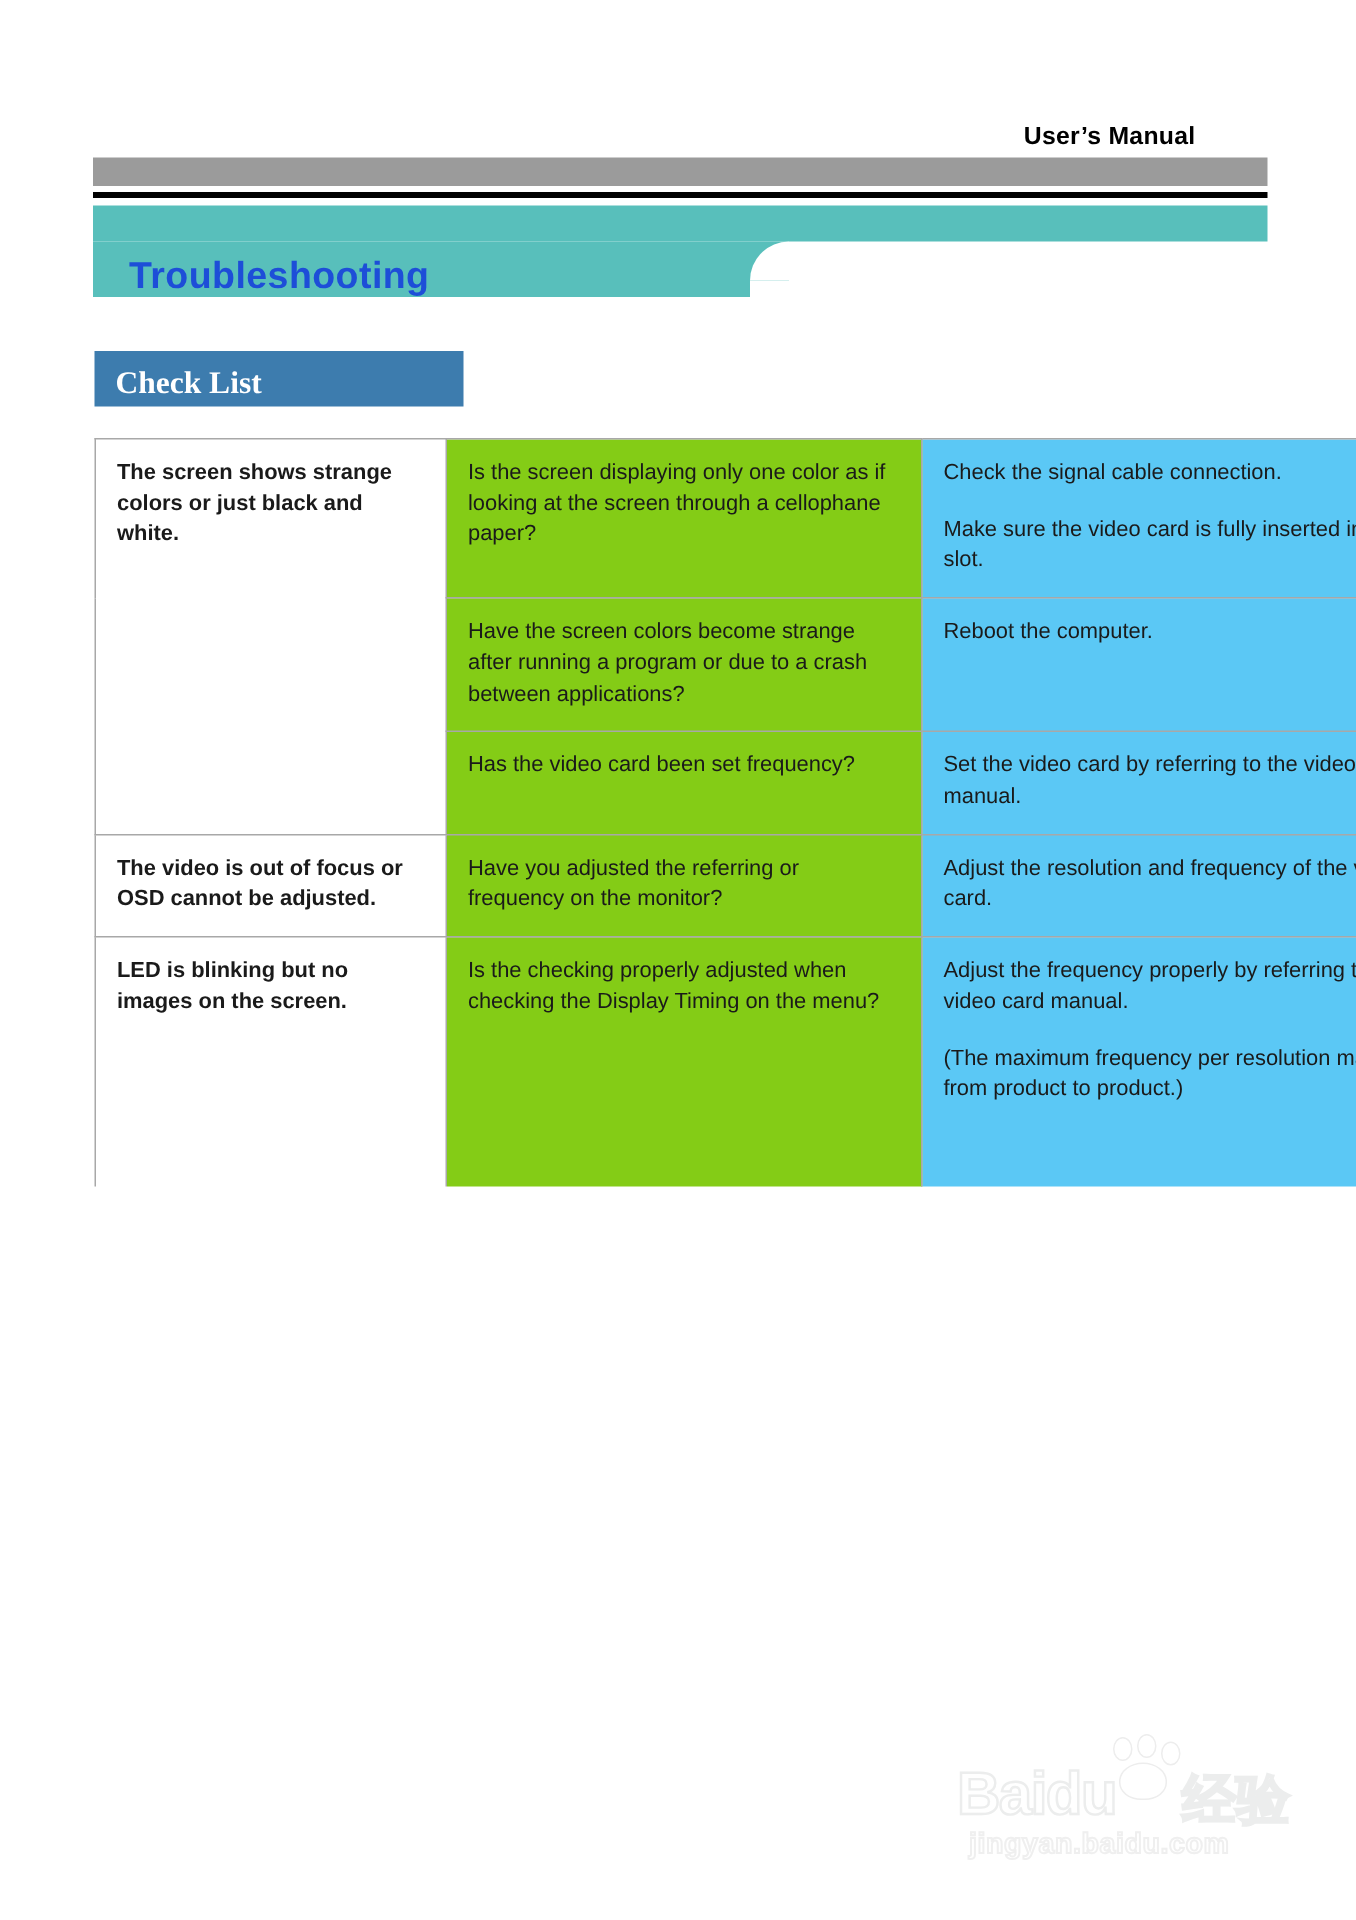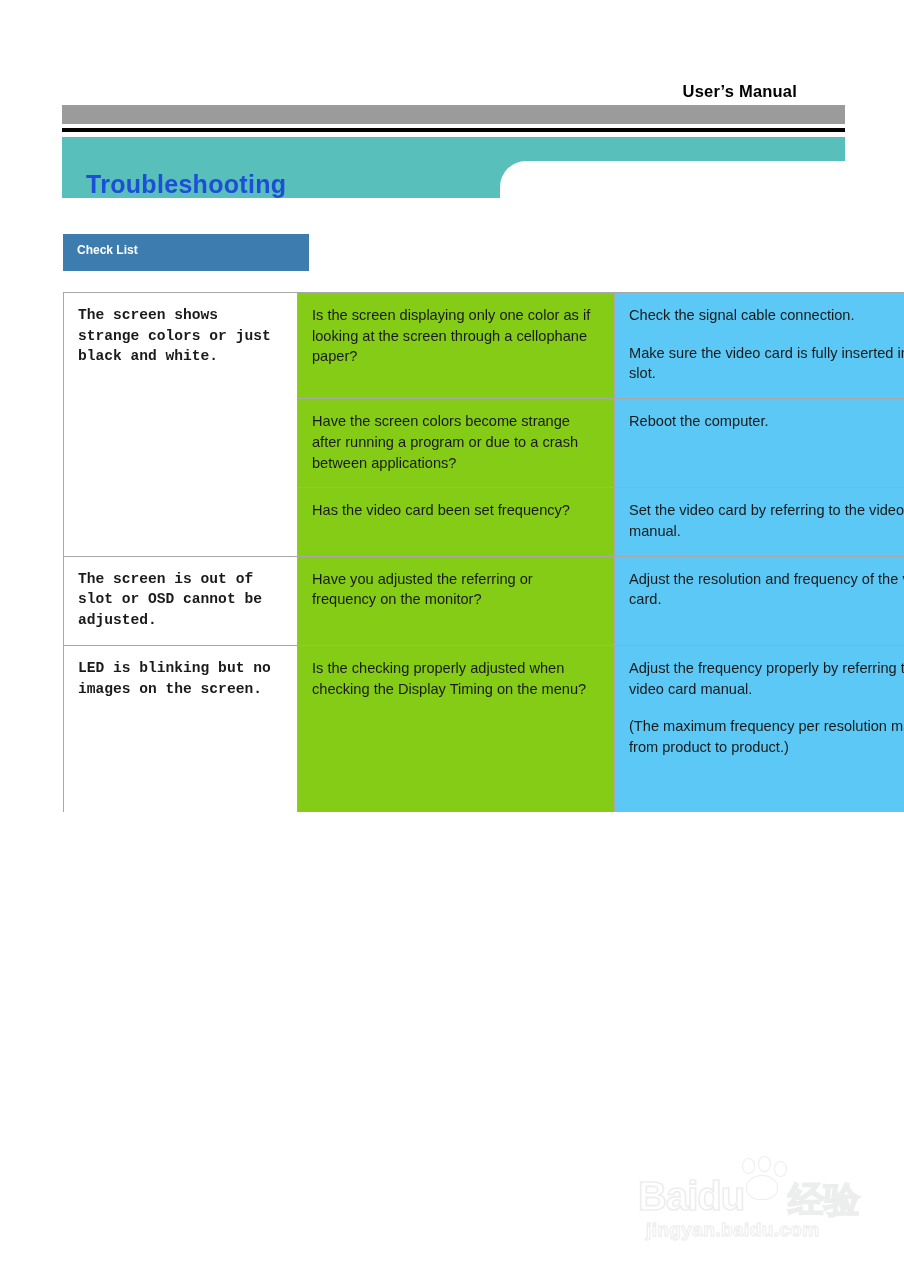--- a/index.html
+++ b/index.html
@@ -100,23 +100,24 @@
     left: 63px;
     top: 234px;
     width: 246px;
     height: 37px;
     background: #3d7cae;
   }
   #check-list-chip span {
     position: absolute;
     left: 14px;
     top: 9px;
-    font-size: 12px;
+    font-size: 21px;
     font-weight: bold;
     color: #ffffff;
+    font-family: Liberation Serif, serif;
   }
 
   
   #check-table {
     position: absolute;
     left: 63px;
     top: 292px;
     width: 820px;
     border-collapse: collapse;
     table-layout: fixed;
@@ -127,21 +128,20 @@
     font-size: 14.6px;
     line-height: 1.42;
     color: #1a1a1a;
     border: 1px solid #a8a8a8;
   }
   td.symptom {
     width: 205px;
     background: #ffffff;
     font-weight: bold;
     border-bottom: 1px solid #a8a8a8;
-    font-family: Liberation Mono, monospace;
   }
   td.question {
     width: 288px;
     background: #84cc16;
   }
   td.answer {
     width: 327px;
     background: #5bc8f5;
   }
   
@@ -250,21 +250,21 @@
     </tr>
 
     <tr>
       <td class="question">Has the video card been set frequency?</td>
       <td class="answer">
         <div class="para">Set the video card by referring to the video card manual.</div>
       </td>
     </tr>
 
     <tr>
-      <td class="symptom">The screen is out of slot or OSD cannot be adjusted.</td>
+      <td class="symptom">The video is out of focus or OSD cannot be adjusted.</td>
       <td class="question">Have you adjusted the referring or frequency on the monitor?</td>
       <td class="answer">
         <div class="para">Adjust the resolution and frequency of the video card.</div>
       </td>
     </tr>
 
     <tr>
       <td class="symptom" style="height:140px">LED is blinking but no images on the screen.</td>
       <td class="question">Is the checking properly adjusted when checking the Display Timing on the menu?</td>
       <td class="answer">

